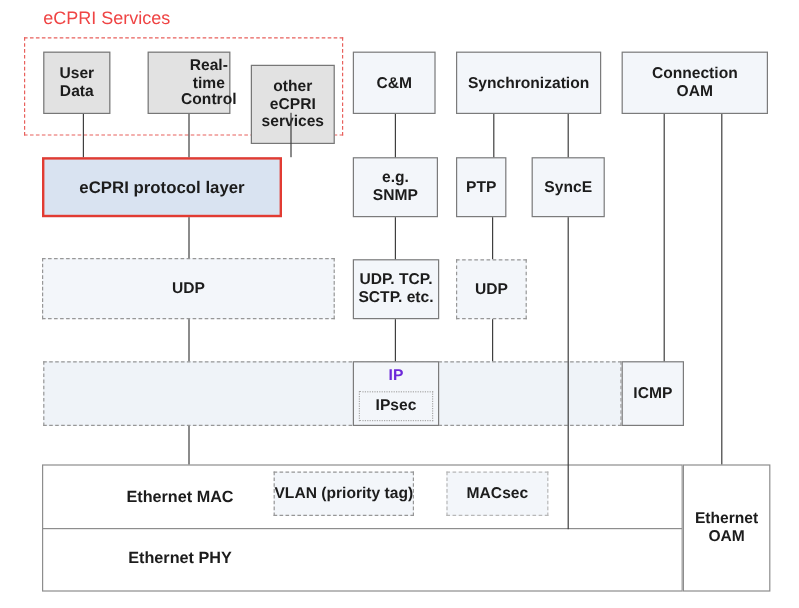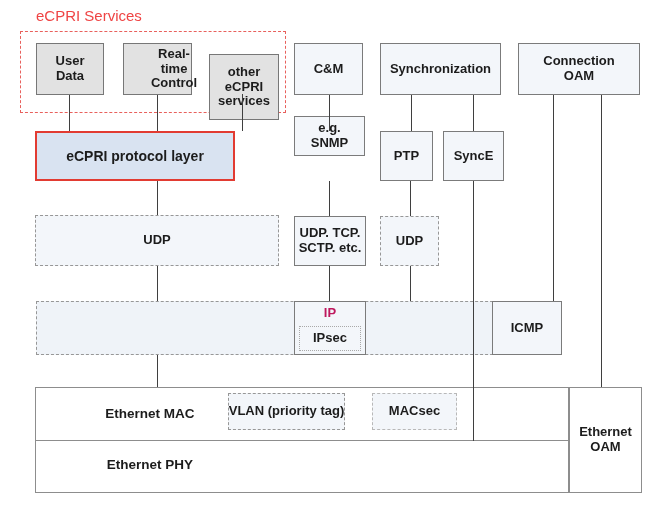--- a/index.html
+++ b/index.html
@@ -83,62 +83,62 @@
     font-size: 13.5px;
     color: #1c1c1c;
     z-index: 4;
   }
   .ip-inner {
     position: absolute;
     left: 0; right: 0; top: 4px;
     text-align: center;
     font-weight: bold;
     font-size: 13px;
-    color: #be185d;
+    color: #6d28d9;
   }
   .nowrap { white-space: nowrap; }
 </style>
 </head>
 <body>
 
 <div id="stage">
 
   <div class="diagram-title">eCPRI Services</div>
 
   <div class="red-group" style="left:20px; top:31px; width:266px; height:82px;"></div>
 
-  <div class="box graybox" style="left:36px; top:43px; width:68px; height:52px;">User
+  <div class="box graybox" style="left:36px; top:43px; width:56px; height:52px;">User
 Data</div>
   <div class="box graybox" style="left:123px; top:43px; width:69px; height:52px;padding-left:33px;">Real-time
 Control</div>
   <div class="box graybox" style="left:209px; top:54px; width:70px; height:66px;">other
 eCPRI
 services</div>
   <div class="box solid" style="left:380px; top:43px; width:121px; height:52px;">Synchronization</div>
   <div class="box solid" style="left:294px; top:43px; width:69px; height:52px;">C&amp;M</div>
   <div class="box solid" style="left:518px; top:43px; width:122px; height:52px;">Connection
 OAM</div>
 
   <div class="box ecpri-box" style="left:35px; top:131px; width:200px; height:50px;">eCPRI protocol layer</div>
-  <div class="box solid" style="left:294px; top:116px; width:71px; height:40px;">e.g.
+  <div class="box solid" style="left:294px; top:131px; width:71px; height:50px;">e.g.
 SNMP</div>
-  <div class="box solid" style="left:380px; top:131px; width:53px; height:50px;">PTP</div>
+  <div class="box solid" style="left:380px; top:131px; width:42px; height:50px;">PTP</div>
   <div class="box solid" style="left:443px; top:131px; width:61px; height:50px;">SyncE</div>
 
   <div class="box dashedbox" style="left:35px; top:215px; width:244px; height:51px;">UDP</div>
   <div class="box solid" style="left:294px; top:216px; width:72px; height:50px;">UDP. TCP.
 SCTP. etc.</div>
   <div class="box dashedbox" style="left:380px; top:216px; width:59px; height:50px;">UDP</div>
 
   <div class="band" style="left:36px; top:301px; width:482px; height:54px;"></div>
   <div class="box solid" style="left:294px; top:301px; width:72px; height:54px;">
     <span class="ip-inner">IP</span>
     <div class="box dottedbox" style="left:4px; top:24px; width:62px; height:25px;">IPsec</div>
   </div>
-  <div class="box solid" style="left:492px; top:301px; width:70px; height:54px;">ICMP</div>
+  <div class="box solid" style="left:518px; top:301px; width:52px; height:54px;">ICMP</div>
 
   <div class="box whitebox" style="left:35px; top:387px; width:534px; height:54px;"></div>
   <div class="floating-label" style="left:35px; top:406px; width:230px;">Ethernet MAC</div>
   <div class="box dashedbox nowrap" style="left:228px; top:393px; width:117px; height:37px;">VLAN (priority tag)</div>
   <div class="box dashedlight" style="left:372px; top:393px; width:85px; height:37px;">MACsec</div>
 
   <div class="box whitebox" style="left:35px; top:440px; width:534px; height:53px;"></div>
   <div class="floating-label" style="left:35px; top:457px; width:230px;">Ethernet PHY</div>
 
   <div class="box whitebox" style="left:569px; top:387px; width:73px; height:106px;">Ethernet

